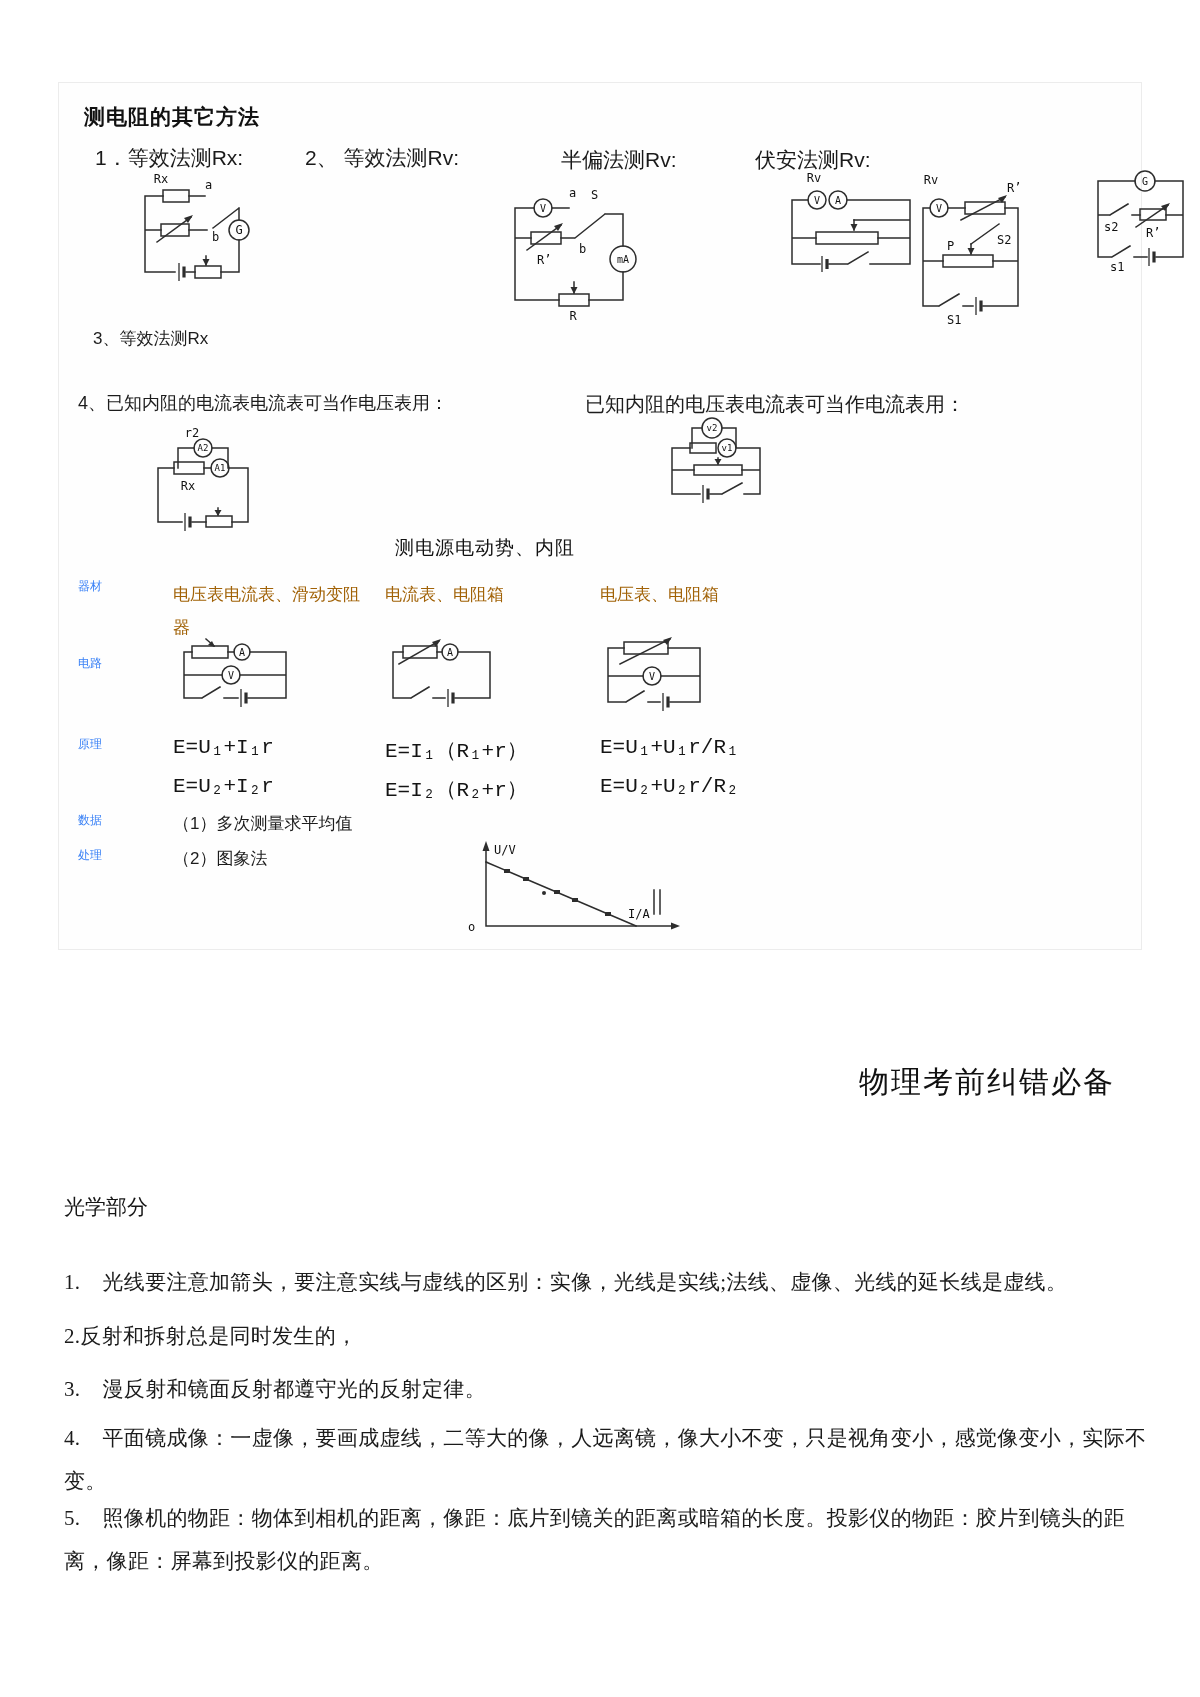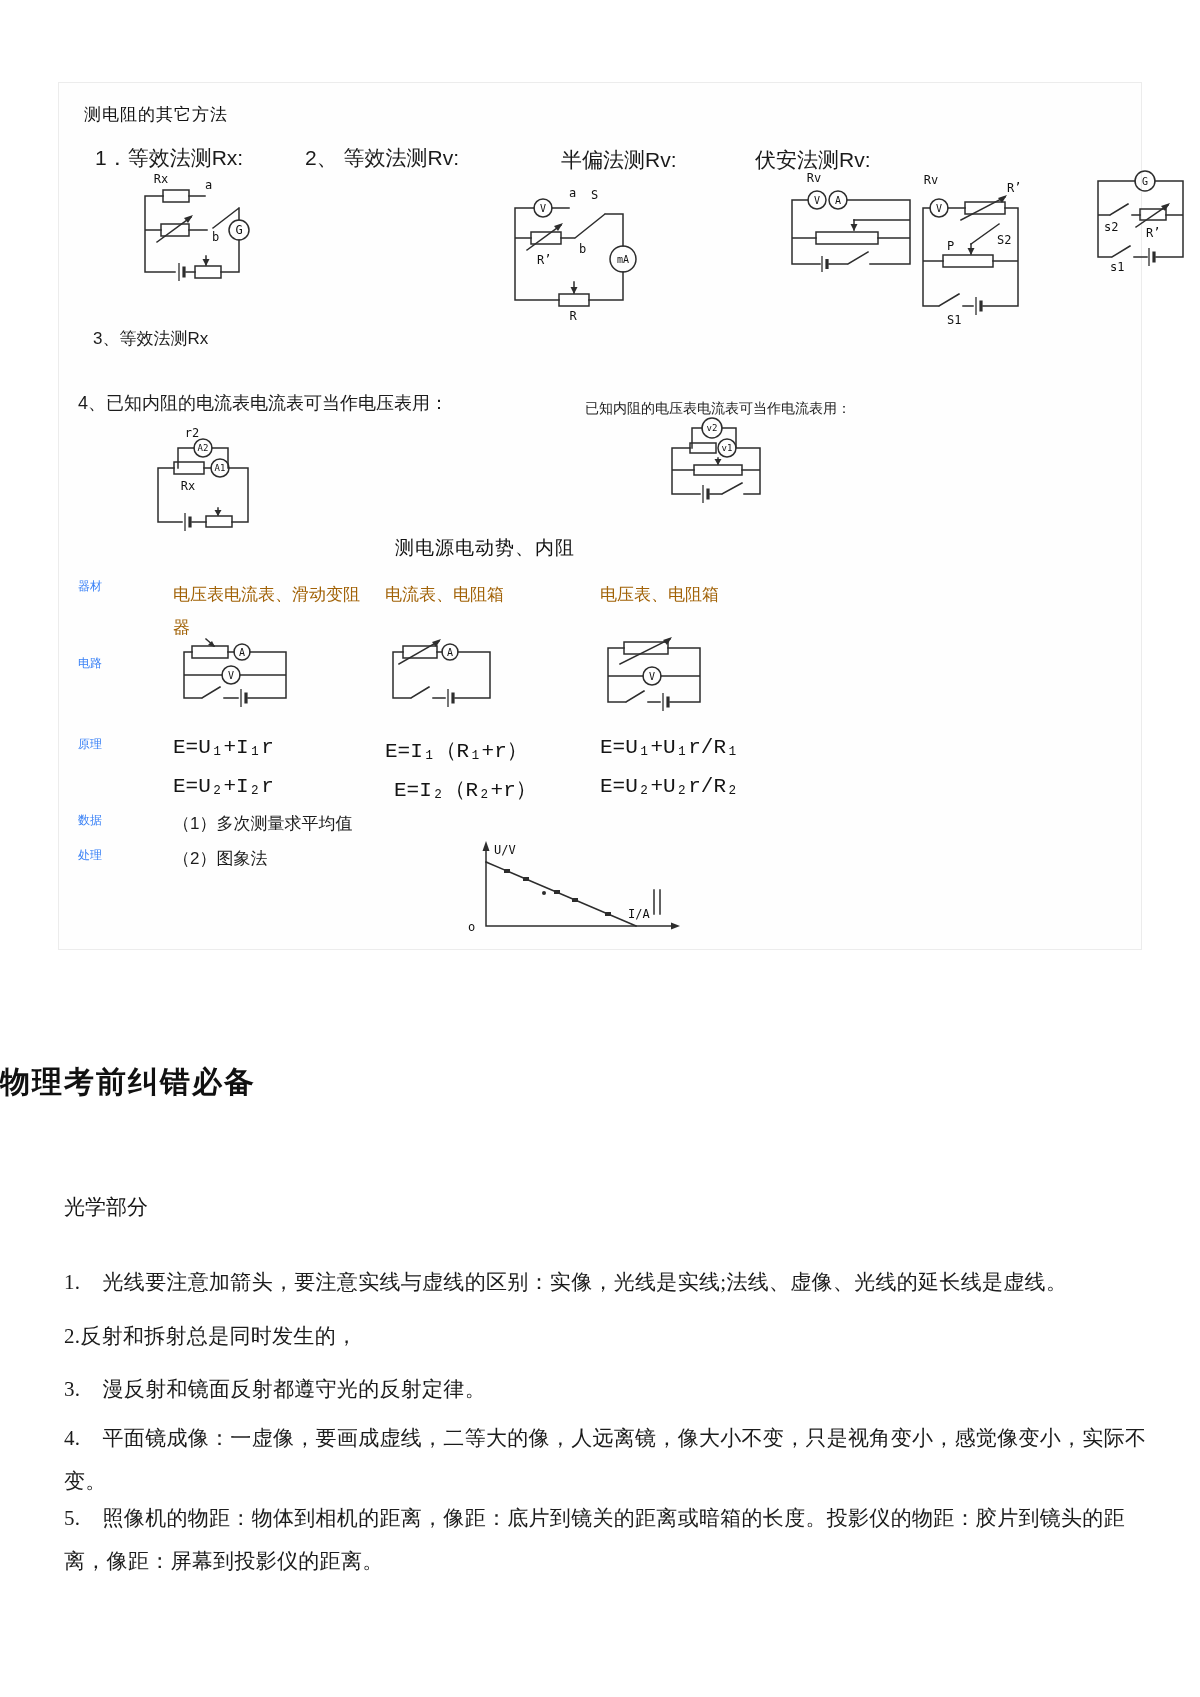--- a/index.html
+++ b/index.html
@@ -1,40 +1,40 @@
 <!DOCTYPE html>
 <html><head>
 <meta charset="utf-8">
 <style>
   html,body{margin:0;padding:0}
   body{width:1200px;height:1697px;background:#ffffff;position:relative;
        font-family:"Liberation Sans",sans-serif;color:#1c1c1c}
   .abs{position:absolute}
   .sheet{left:58px;top:82px;width:1082px;height:866px;border:1px solid #ececec;background:#fefefe}
-  .ws-heading{left:84px;top:103px;font-size:17px;font-weight:normal;letter-spacing:1px;color:#111}
+  .ws-heading{left:84px;top:103px;font-size:21px;font-weight:bold;letter-spacing:1px;color:#111}
   .mlabel{font-size:21px;color:#1a1a1a}
   .pm1{left:95px;top:144px}.pm2{left:305px;top:144px}.pm2b{left:561px;top:146px}.pm2c{left:755px;top:146px}
   .pm3{left:93px;top:327px;font-size:17px}
-  .pm4l{left:78px;top:391px;font-size:18px}.pm4r{left:585px;top:400px;font-size:14px}
+  .pm4l{left:78px;top:391px;font-size:18px}.pm4r{left:585px;top:391px;font-size:20px}
   .cc1{left:133px;top:166px}.cc2{left:503px;top:176px}.cc3{left:782px;top:168px}
   .cc4{left:913px;top:166px}.cc5{left:1088px;top:165px}
   .cc6{left:148px;top:424px}.cc7{left:660px;top:410px}
   .emf-title{left:395px;top:535px;font-size:19px;font-weight:normal;letter-spacing:1px;color:#111}
   .rowlbl{left:78px;font-size:12px;color:#3b82f6}
   .r-eq{top:578px}.r-ck{top:655px}.r-pr{top:736px}.r-d1{top:812px}.r-d2{top:847px}
   .cell{font-size:17px;color:#a16207;line-height:1.95}
   .ceq1{left:173px;top:578px;width:192px}.ceq2{left:385px;top:578px}.ceq3{left:600px;top:578px}
   .cch{left:176px;top:638px}.cci{left:385px;top:638px}.ccj{left:600px;top:636px}
   .formula{font-family:Liberation Mono, monospace;font-size:21px;color:#141414}
   .f1a{left:173px;top:736px}.f1b{left:173px;top:775px}
-  .f2a{left:385px;top:736px}.f2b{left:394px;top:775px}
+  .f2a{left:385px;top:736px}.f2b{left:385px;top:775px}
   .f3a{left:600px;top:736px}.f3b{left:600px;top:775px}
   .cd1{left:173px;top:812px;font-size:17px}.cd2{left:173px;top:847px;font-size:17px}
   .cgraph{left:462px;top:836px}
-  .main-title{left:0;top:1062px;width:1115px;text-align:left;font-size:30px;font-weight:bold;
+  .main-title{left:0;top:1062px;width:1115px;text-align:right;font-size:30px;font-weight:normal;
               letter-spacing:2px;color:#111}
   .optics-heading{left:64px;top:1193px;font-family:"Liberation Serif",serif;font-size:21px;font-weight:normal;color:#151515}
   .para{left:64px;width:1085px;font-family:"Liberation Serif",serif;font-size:21px;line-height:2.05;
         white-space:pre-wrap;color:#1b1b1b;letter-spacing:0.3px}
   .pp0{top:1240px}.pp1{top:1294px}.pp2{top:1347px}.pp3{top:1396px}.pp4{top:1476px}
   svg{overflow:visible}
   .w{fill:none;stroke:#2d2d2d;stroke-width:1.5;stroke-linecap:square}
   .bl{stroke:#2d2d2d;stroke-width:1.3}
   .bs{stroke:#2d2d2d;stroke-width:3.2}
   .f{fill:#2d2d2d;stroke:none}

